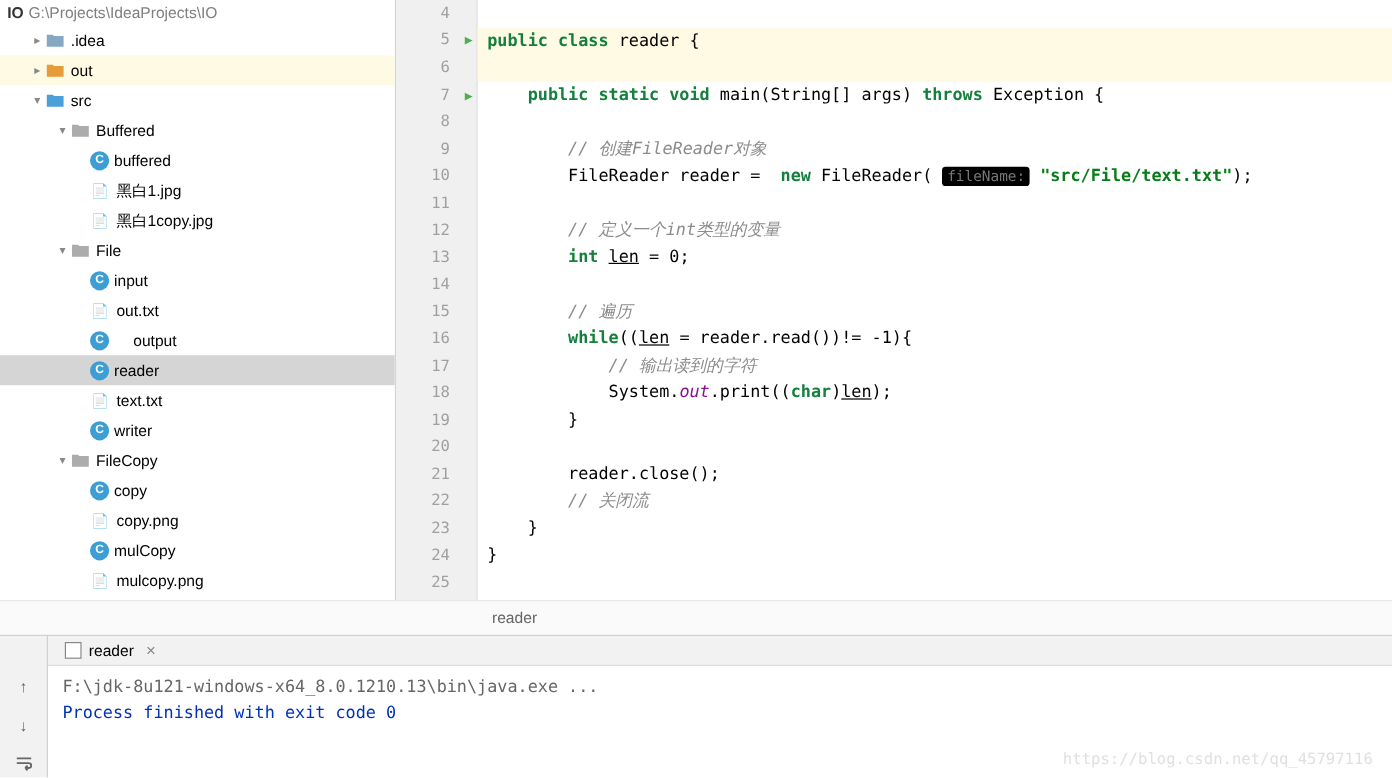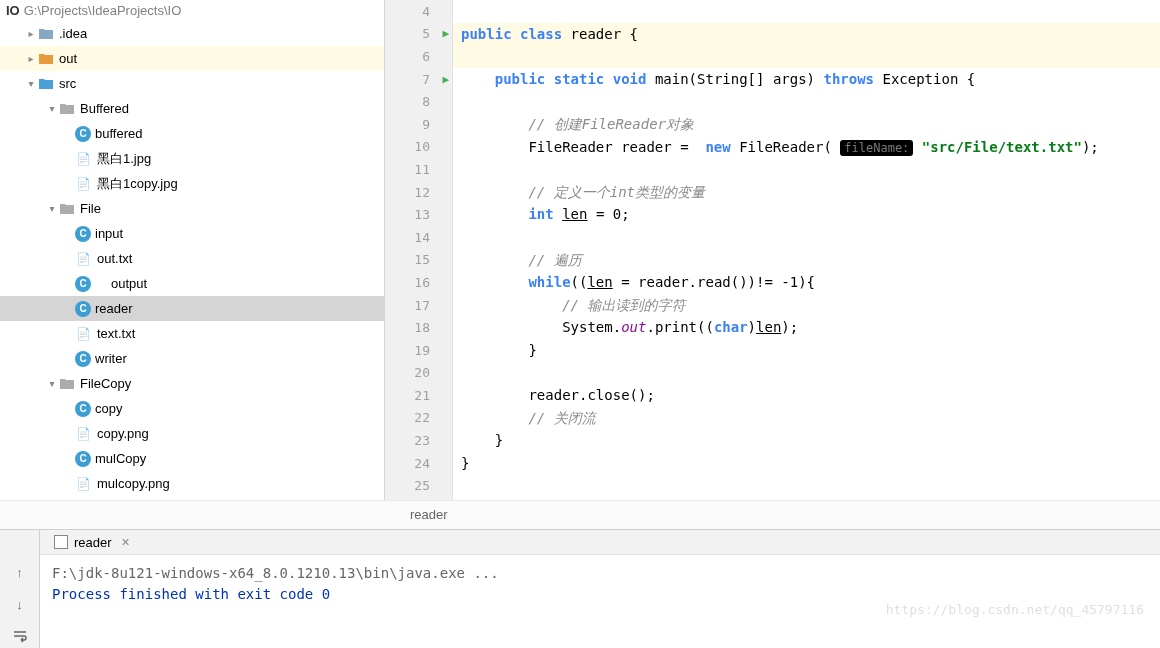--- a/index.html
+++ b/index.html
@@ -1,21 +1,21 @@
 <!DOCTYPE html>
 <html><head>
   <meta charset="utf-8">
   <style>
     * { margin: 0; padding: 0; box-sizing: border-box; }
     body { font-family: 'Segoe UI', Arial, sans-serif; font-size: 13px; width: 1160px; height: 648px; background: #fff; overflow: hidden; display: flex; flex-direction: column; }
     
     .main-area { display: flex; height: 512px; }
     
     
-    .project-tree { width: 385px; background: #fff; overflow: hidden; border-right: 1px solid #d4d4d4; }
+    .project-tree { width: 330px; background: #fff; overflow: hidden; border-right: 1px solid #d4d4d4; }
     .tree-header { display: flex; align-items: center; padding: 3px 6px; font-weight: bold; }
     .tree-header .io-label { font-weight: bold; color: #333; }
     .tree-header .io-path { color: #808080; margin-left: 4px; font-weight: normal; text-align: center; }
     .tree-item { display: flex; align-items: center; height: 25px; padding-left: 6px; cursor: pointer; }
     .tree-item.selected { background: #d5d5d5; }
     .tree-item.out-selected { background: #fffae3; }
     .tree-arrow { width: 12px; color: #888; font-size: 10px; display: inline-flex; justify-content: center; }
     .tree-icon { width: 18px; height: 18px; display: inline-flex; align-items: center; justify-content: center; margin-right: 4px; }
     .folder-icon { color: #87a8c2; }
     .folder-grey { color: #acacac; }
@@ -27,21 +27,21 @@
     .ind-3 { padding-left: 75px; }
     
     
     .editor-area { flex: 1; display: flex; background: #fff; }
     .gutter { width: 68px; background: #f0f0f0; border-right: 1px solid #e0e0e0; }
     .gutter-line { height: 22.6px; display: flex; align-items: center; justify-content: flex-end; padding-right: 22px; color: #a0a0a0; font-family: 'Consolas', 'Monaco', monospace; font-size: 13px; position: relative; }
     .run-marker { position: absolute; right: 3px; color: #4caf50; font-size: 11px; }
     .code-area { flex: 1; font-family: 'Consolas', 'Monaco', monospace; font-size: 14px; line-height: 22.6px; }
     .code-line { height: 22.6px; white-space: pre; padding-left: 8px; }
     .code-line.hl { background: #fffae3; }
-    .kw { color: #3b82f6; font-weight: bold; }
+    .kw { color: #15803d; font-weight: bold; }
     .str { color: #067d17; font-weight: bold; }
     .com { color: #8c8c8c; font-style: italic; }
     .param-hint { background: #000000; color: #787878; font-style: normal; font-size: 12px; padding: 1px 4px; border-radius: 3px; }
     .field { color: #871094; font-style: italic; }
     .underline { text-decoration: underline; }
     
     
     .breadcrumb { height: 30px; display: flex; align-items: center; padding-left: 410px; color: #666; font-size: 13px; border-top: 1px solid #e8e8e8; background: #fafafa; }
     
     
@@ -50,21 +50,21 @@
     .tool-btn { width: 24px; height: 24px; display: flex; align-items: center; justify-content: center; color: #666; cursor: pointer; }
     .console-content { flex: 1; display: flex; flex-direction: column; }
     .console-tab { height: 25px; display: flex; align-items: center; padding-left: 6px; background: #f2f2f2; border-bottom: 1px solid #e0e0e0; }
     .console-tab-item { display: flex; align-items: center; gap: 6px; padding: 0 8px; }
     .console-tab-icon { width: 14px; height: 14px; border: 1px solid #888; background: #fff; }
     .console-tab-close { color: #888; font-size: 14px; margin-left: 4px; }
     .console-output { flex: 1; padding: 8px 12px; font-family: 'Consolas', 'Monaco', monospace; font-size: 14px; line-height: 21px; position: relative; }
     .console-line { white-space: pre; }
     .console-cmd { color: #666; }
     .console-exit { color: #0033b3; }
-    .watermark { position: absolute; right: 16px; bottom: 28px; color: #e0e0e0; font-size: 13px; }
+    .watermark { position: absolute; right: 16px; bottom: 4px; color: #e0e0e0; font-size: 13px; }
     
     svg { display: block; }
   </style>
 </head>
 <body>
 
 <div class="main-area">
   <div class="project-tree">
     <div class="tree-header ind-0">
       <span class="io-label">IO</span>

